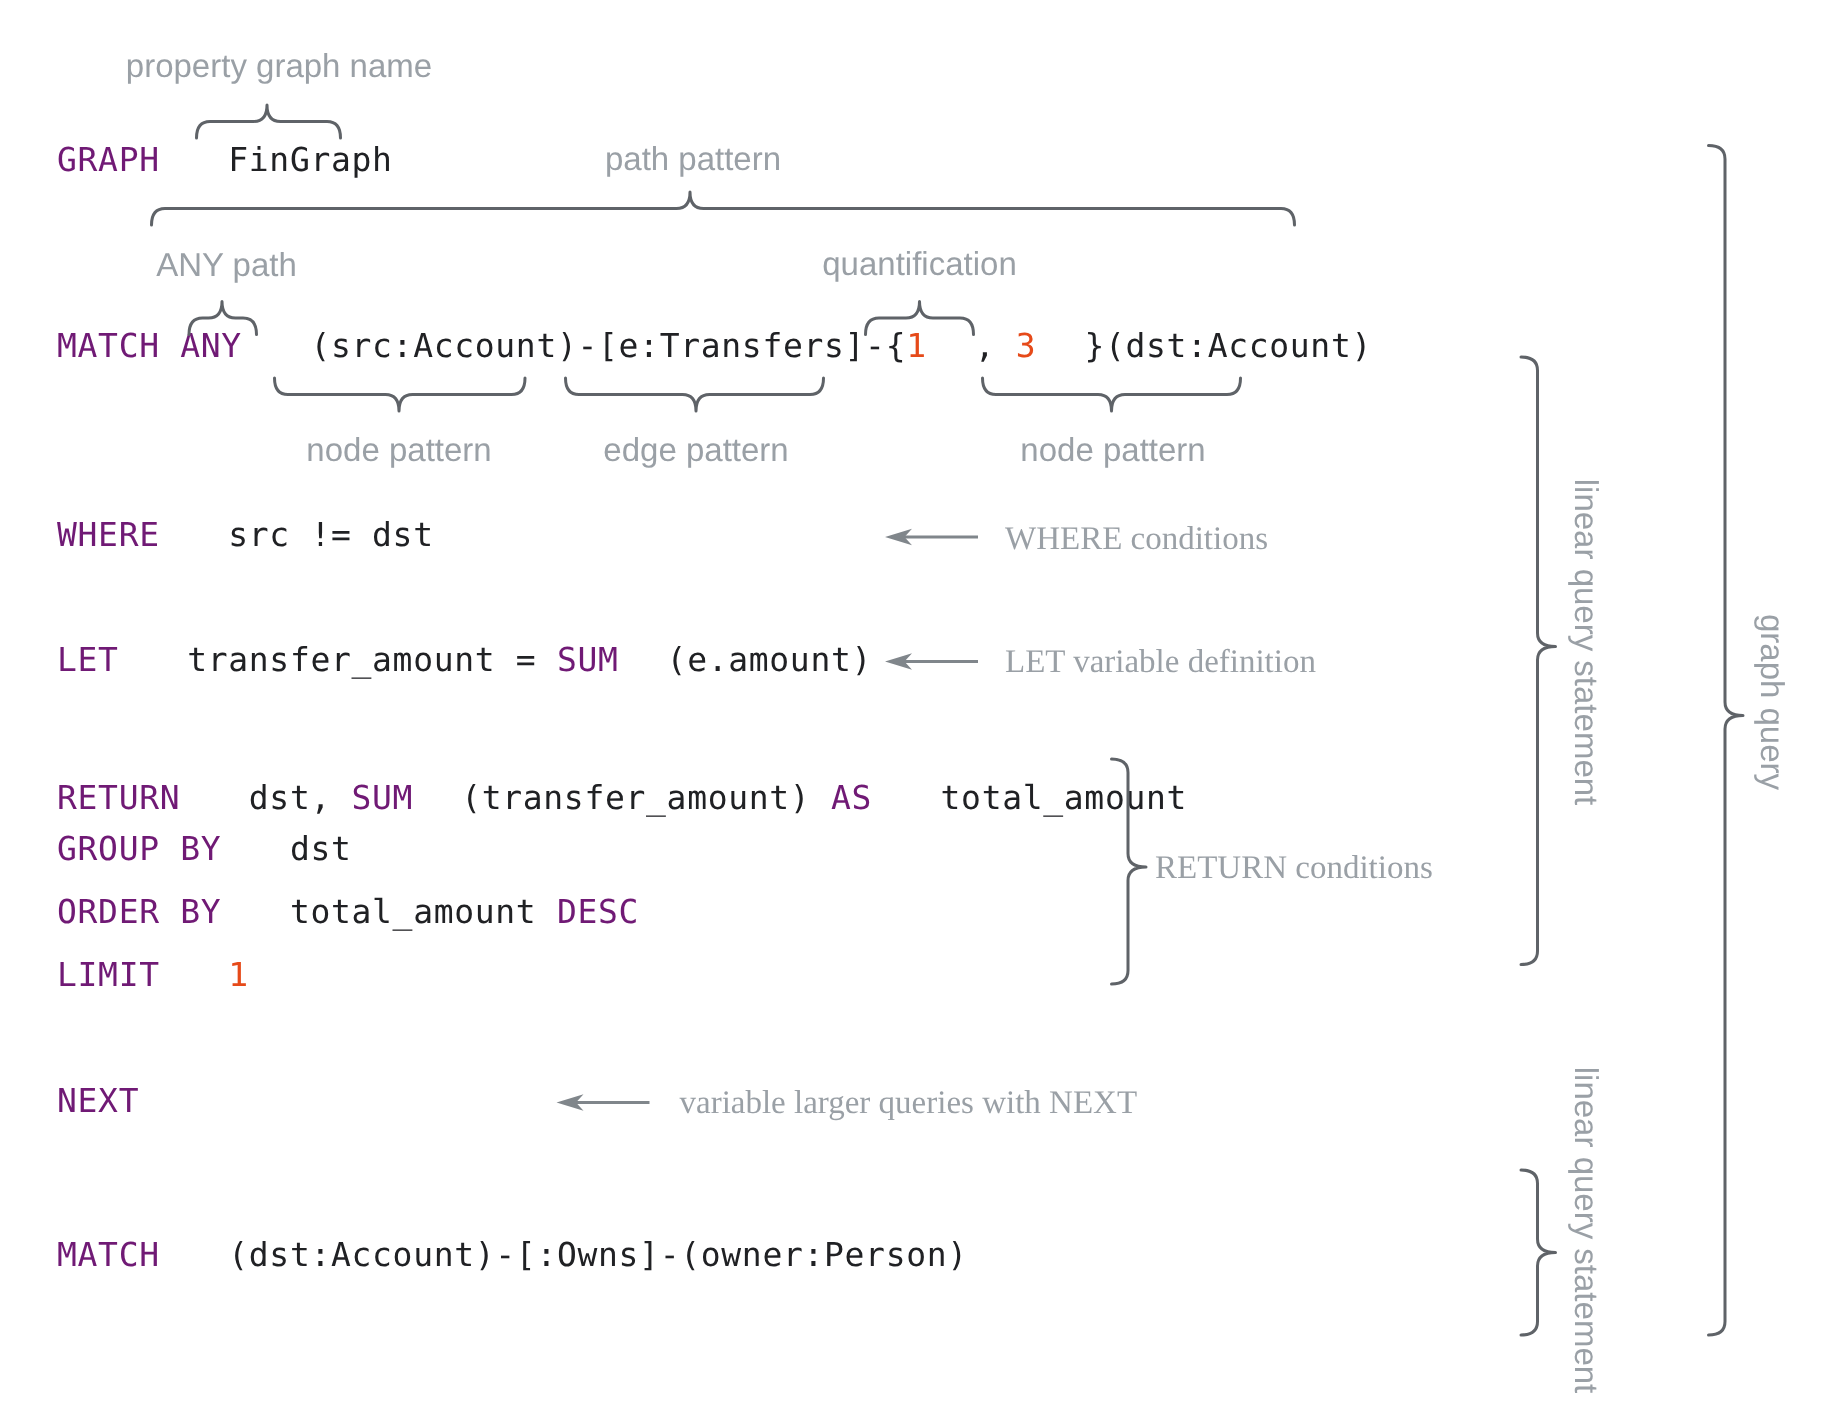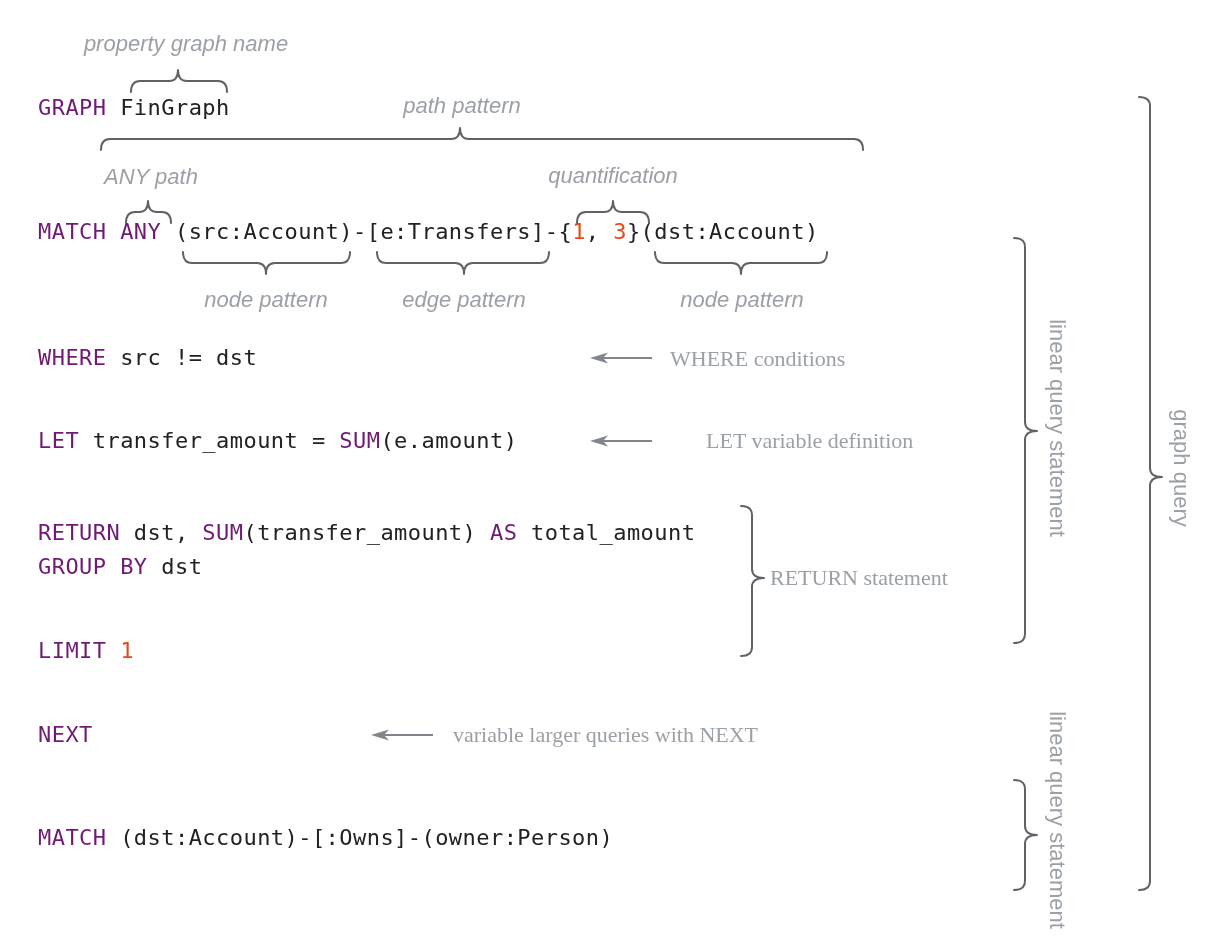--- a/index.html
+++ b/index.html
@@ -2,54 +2,55 @@
 <html><head>
 <meta charset="utf-8">
 <style>
   html,body{margin:0;padding:0;background:#fff;}
   .canvas{position:relative;width:1230px;height:950px;background:#ffffff;overflow:hidden;
           font-family:"Liberation Sans",sans-serif;}
   .cline{position:absolute;left:38px;white-space:pre;
          font-family:"DejaVu Sans Mono","Liberation Mono",monospace;
          font-size:22px;line-height:28px;letter-spacing:.45px;color:#202124;}
   .tk-kw{color:#701a75;}
-  .tk-pl{color:#202124;}
+  .tk-pl{color:#202124;padding-left:32px;}
   .tk-num{color:#e64a19;}
   .glabel{position:absolute;color:#9aa0a6;font-size:22px;line-height:24px;white-space:nowrap;}
-  .gcenter{transform:translate(-50%,-50%);font-style:italic;}
+  .gcenter{transform:translate(-50%,-50%);}
   .gleft{transform:translateY(-50%);font-family:Liberation Serif, serif;}
   .vlabel{position:absolute;color:#9aa0a6;font-size:22px;white-space:nowrap;
           transform:translate(-50%,-50%) rotate(90deg);}
   svg.overlay{position:absolute;left:0;top:0;pointer-events:none;}
 </style>
 </head>
 <body>
 
 <div class="canvas">
 
   <div class="cline" style="top:94px"><span class="tk-kw">GRAPH</span><span class="tk-pl"> FinGraph</span></div>
   <div class="cline" style="top:218px"><span class="tk-kw">MATCH ANY</span><span class="tk-pl"> (src:Account)-[e:Transfers]-{</span><span class="tk-num">1</span><span class="tk-pl">, </span><span class="tk-num">3</span><span class="tk-pl">}(dst:Account)</span></div>
   <div class="cline" style="top:344px"><span class="tk-kw">WHERE</span><span class="tk-pl"> src != dst</span></div>
   <div class="cline" style="top:427px"><span class="tk-kw">LET</span><span class="tk-pl"> transfer_amount = </span><span class="tk-kw">SUM</span><span class="tk-pl">(e.amount)</span></div>
   <div class="cline" style="top:519px"><span class="tk-kw">RETURN</span><span class="tk-pl"> dst, </span><span class="tk-kw">SUM</span><span class="tk-pl">(transfer_amount) </span><span class="tk-kw">AS</span><span class="tk-pl"> total_amount</span></div>
   <div class="cline" style="top:553px"><span class="tk-kw">GROUP BY</span><span class="tk-pl"> dst</span></div>
+  <div class="cline" style="top:595px"><span class="tk-kw">ORDER BY</span><span class="tk-pl"> total_amount </span><span class="tk-kw">DESC</span></div>
   <div class="cline" style="top:637px"><span class="tk-kw">LIMIT</span><span class="tk-pl"> </span><span class="tk-num">1</span></div>
   <div class="cline" style="top:721px"><span class="tk-kw">NEXT</span></div>
   <div class="cline" style="top:824px"><span class="tk-kw">MATCH</span><span class="tk-pl"> (dst:Account)-[:Owns]-(owner:Person)</span></div>
 
   <div class="glabel gcenter" style="left:186px;top:44px">property graph name</div>
   <div class="glabel gcenter" style="left:462px;top:106px">path pattern</div>
   <div class="glabel gcenter" style="left:151px;top:177px">ANY path</div>
   <div class="glabel gcenter" style="left:613px;top:176px">quantification</div>
   <div class="glabel gcenter" style="left:266px;top:300px">node pattern</div>
   <div class="glabel gcenter" style="left:464px;top:300px">edge pattern</div>
   <div class="glabel gcenter" style="left:742px;top:300px">node pattern</div>
   <div class="glabel gleft" style="left:670px;top:359px">WHERE conditions</div>
-  <div class="glabel gleft" style="left:706px;top:441px">LET variable definition</div>
-  <div class="glabel gleft" style="left:770px;top:578px">RETURN statement</div>
+  <div class="glabel gleft" style="left:670px;top:441px">LET variable definition</div>
+  <div class="glabel gleft" style="left:770px;top:578px">RETURN conditions</div>
   <div class="glabel gleft" style="left:453px;top:735px">variable larger queries with NEXT</div>
   <div class="vlabel" style="left:1057px;top:428px">linear query statement</div>
   <div class="vlabel" style="left:1181px;top:468px">graph query</div>
   <div class="vlabel" style="left:1057px;top:820px">linear query statement</div>
 
   <svg class="overlay" width="1230" height="950" id="deco">
       <path d="M 131 92 Q 131 81 140 81 L 169 81 Q 178 81 178 70 Q 178 81 187 81 L 218 81 Q 227 81 227 92" fill="none" stroke="#5f6368" stroke-width="2" stroke-linecap="round" stroke-linejoin="round"></path>
       <path d="M 101 150 Q 101 139 110 139 L 451 139 Q 460 139 460 128 Q 460 139 469 139 L 854 139 Q 863 139 863 150" fill="none" stroke="#5f6368" stroke-width="2" stroke-linecap="round" stroke-linejoin="round"></path>
       <path d="M 126 223 Q 126 212 135 212 L 139 212 Q 148 212 148 201 Q 148 212 157 212 L 162 212 Q 171 212 171 223" fill="none" stroke="#5f6368" stroke-width="2" stroke-linecap="round" stroke-linejoin="round"></path>
       <path d="M 577 223 Q 577 212 586 212 L 604 212 Q 613 212 613 201 Q 613 212 622 212 L 640 212 Q 649 212 649 223" fill="none" stroke="#5f6368" stroke-width="2" stroke-linecap="round" stroke-linejoin="round"></path>

